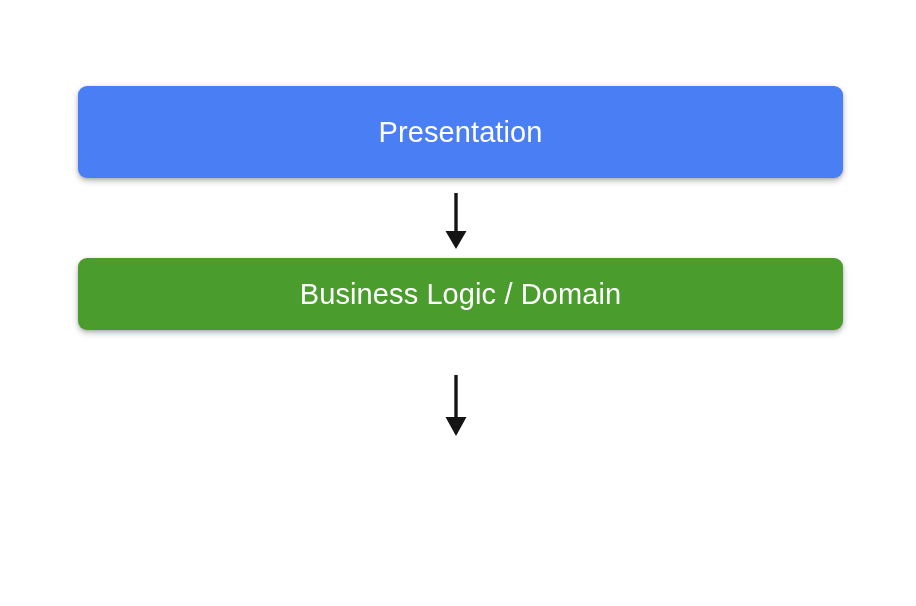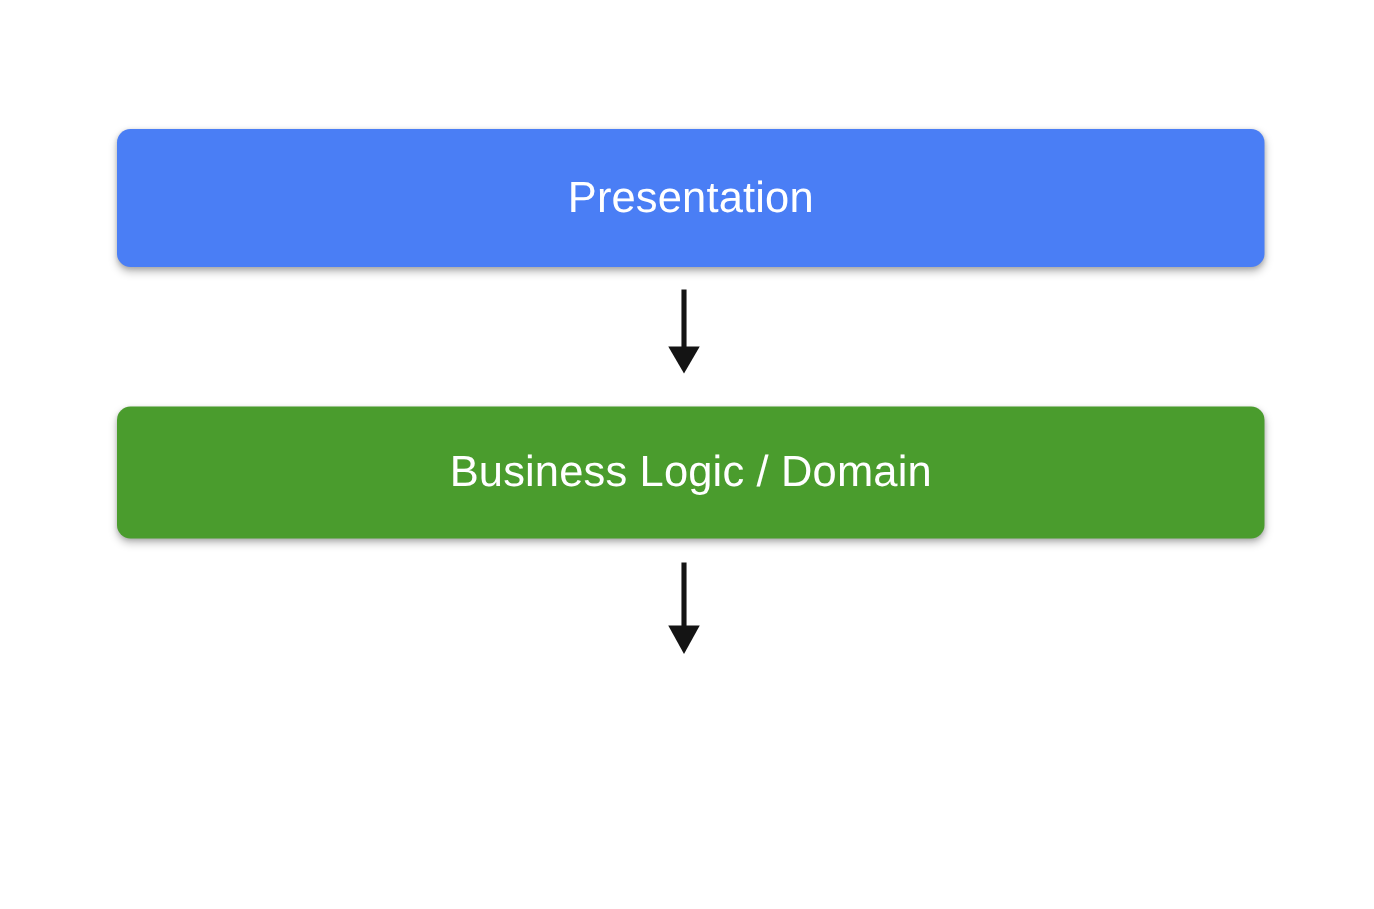--- a/index.html
+++ b/index.html
@@ -45,23 +45,23 @@
   
   #node-presentation {
     left: 78px;
     top: 58px;
     width: 765px;
     height: 92px;
   }
   
   #node-business-logic {
     left: 78px;
-    top: 243px;
+    top: 230px;
     width: 765px;
-    height: 88px;
+    height: 72px;
   }
   
   #node-data-access {
     left: 73px;
     top: 425px;
     width: 765px;
     height: 90px;
   }
 
   .edge-arrow {

